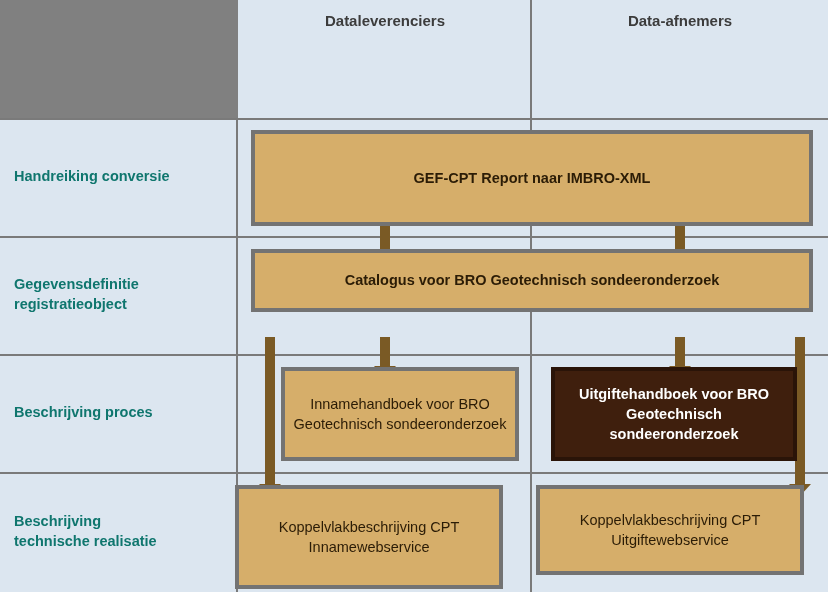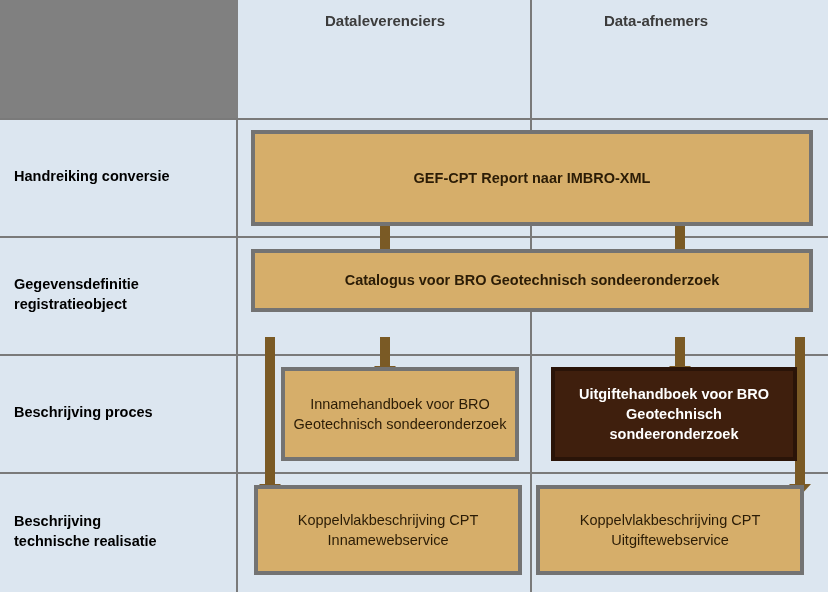--- a/index.html
+++ b/index.html
@@ -28,42 +28,42 @@
     top: 0;
     height: 132px;
     background: #dce6f0;
     color: #3c3c3c;
     font-size: 15px;
     font-weight: bold;
     text-align: center;
     padding-top: 12px;
   }
   .col-header.c1 { left: 238px; width: 294px; }
-  .col-header.c2 { left: 508px; width: 296px; }
+  .col-header.c2 { left: 532px; width: 296px; }
 
   .hline {
     position: absolute;
     left: 0; width: 828px;
     height: 2px;
     background: #7a7a7a;
   }
   .vline {
     position: absolute;
     width: 2px;
     background: #7a7a7a;
   }
 
   .row-label {
     position: absolute;
     left: 0;
     width: 190px;
     padding: 0 14px;
     display: flex;
     align-items: center;
-    color: #000000;
+    color: #0f766e;
     font-size: 14.5px;
     font-weight: bold;
     line-height: 1.35;
   }
 
   .box {
     position: absolute;
     border: 4px solid #737373;
     background: #d6ae6a;
     color: #2b1c06;
@@ -174,21 +174,21 @@
   </div>
 
   <div class="box plain" style="left:281px; top:367px; width:238px; height:94px;">
     <span>Innamehandboek voor BRO Geotechnisch sondeeronderzoek</span>
   </div>
 
   <div class="box dark" style="left:551px; top:367px; width:246px; height:94px;">
     <span>Uitgiftehandboek voor BRO Geotechnisch sondeeronderzoek</span>
   </div>
 
-  <div class="box plain" style="left:254px; top:485px; width:268px; height:90px;">
+  <div class="box plain" style="left:235px; top:485px; width:268px; height:104px;">
     <span>Koppelvlakbeschrijving CPT Innamewebservice</span>
   </div>
 
   <div class="box plain" style="left:536px; top:485px; width:268px; height:90px;">
     <span>Koppelvlakbeschrijving CPT Uitgiftewebservice</span>
   </div>
 
 </div>
 
 </body></html>

